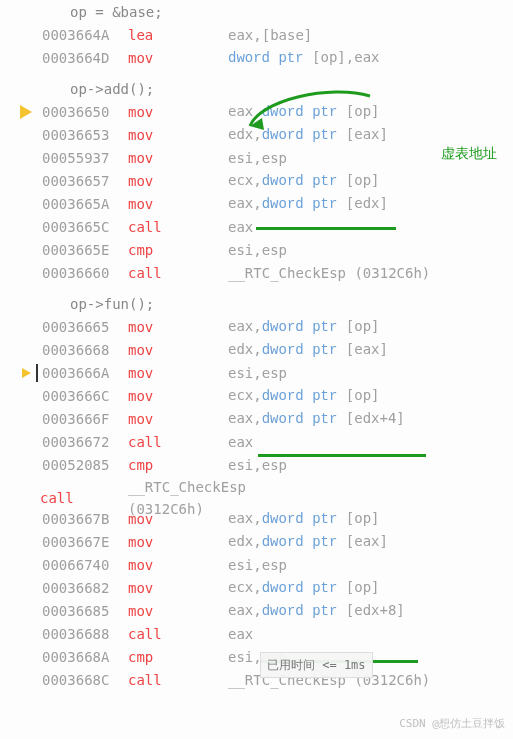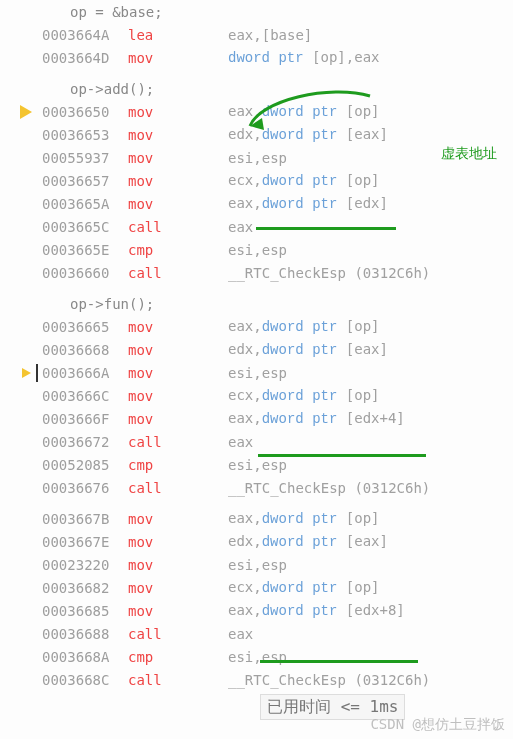--- a/index.html
+++ b/index.html
@@ -65,31 +65,31 @@
     font-size: 14px;
   }
   .underline {
     position: absolute;
     background: #1e9b1e;
     height: 2.5px;
   }
   svg.anno-arrow { position: absolute; pointer-events: none; }
   .hint {
     position: absolute;
-    left: 260px; top: 694px;
+    left: 260px; top: 652px;
     background: rgba(245,245,245,0.95);
     border: 1px solid #ddd;
     padding: 1px 6px;
-    font-size: 16px;
+    font-size: 12px;
     color: #777;
   }
   .wm {
     position: absolute;
     right: 8px; bottom: 4px;
-    font-size: 14px;
+    font-size: 11px;
     color: #bfbfbf;
   }
 </style>
 </head>
 <body>
 
 <div id="code">
     <div class="block">
       <div class="src-line">
         <span class="src">op = &amp;base;</span>
@@ -206,41 +206,40 @@
         <span class="ops">eax</span>
       </div>
       <div class="line">
         <div class="gutter"></div>
         <span class="addr">00052085</span>
         <span class="mnem">cmp</span>
         <span class="ops">esi,esp</span>
       </div>
       <div class="line">
         <div class="gutter"></div>
-        <span class="addr">00036676</span>
         <span class="mnem">call</span>
         <span class="ops">__RTC_CheckEsp (0312C6h)</span>
       </div>
     </div>
     <div class="block">
       <div class="line">
         <div class="gutter"></div>
         <span class="addr">0003667B</span>
         <span class="mnem">mov</span>
         <span class="ops">eax,<span class="kw">dword ptr</span> [op]</span>
       </div>
       <div class="line">
         <div class="gutter"></div>
         <span class="addr">0003667E</span>
         <span class="mnem">mov</span>
         <span class="ops">edx,<span class="kw">dword ptr</span> [eax]</span>
       </div>
       <div class="line">
         <div class="gutter"></div>
-        <span class="addr">00023220</span>
+        <span class="addr">00066740</span>
         <span class="mnem">mov</span>
         <span class="ops">esi,esp</span>
       </div>
       <div class="line">
         <div class="gutter"></div>
         <span class="addr">00036682</span>
         <span class="mnem">mov</span>
         <span class="ops">ecx,<span class="kw">dword ptr</span> [op]</span>
       </div>
       <div class="line">

